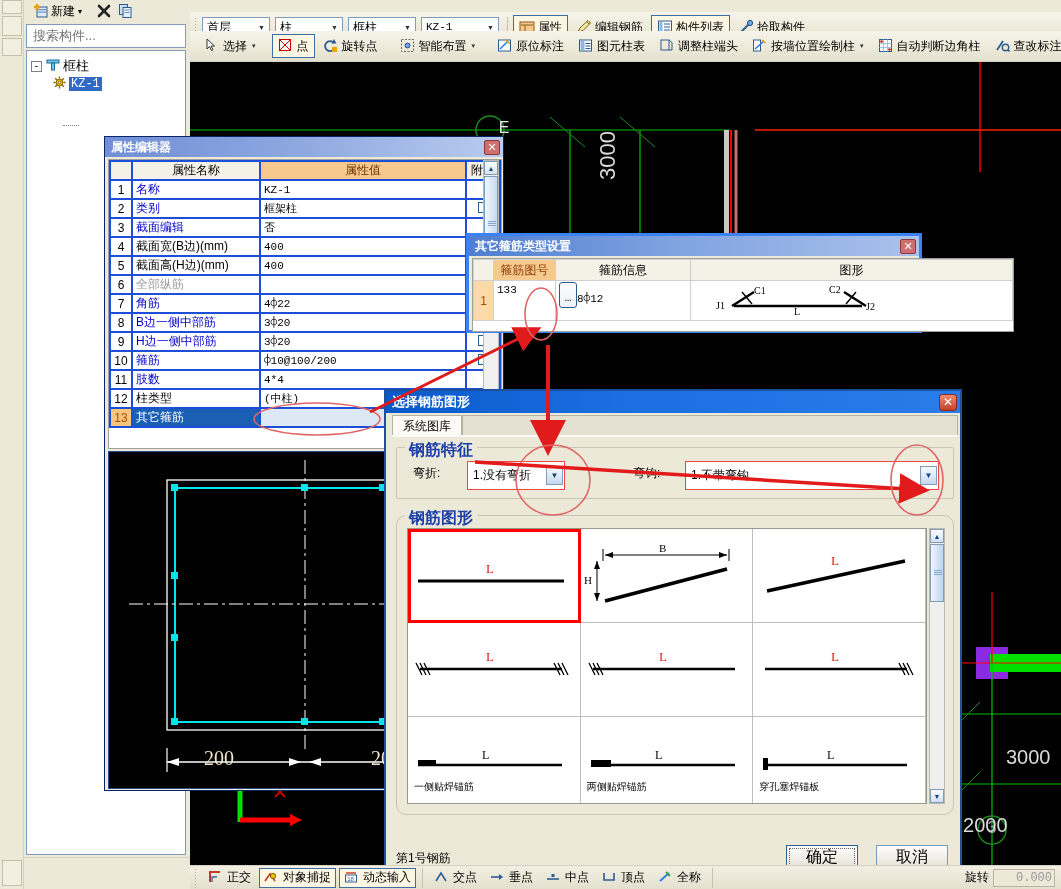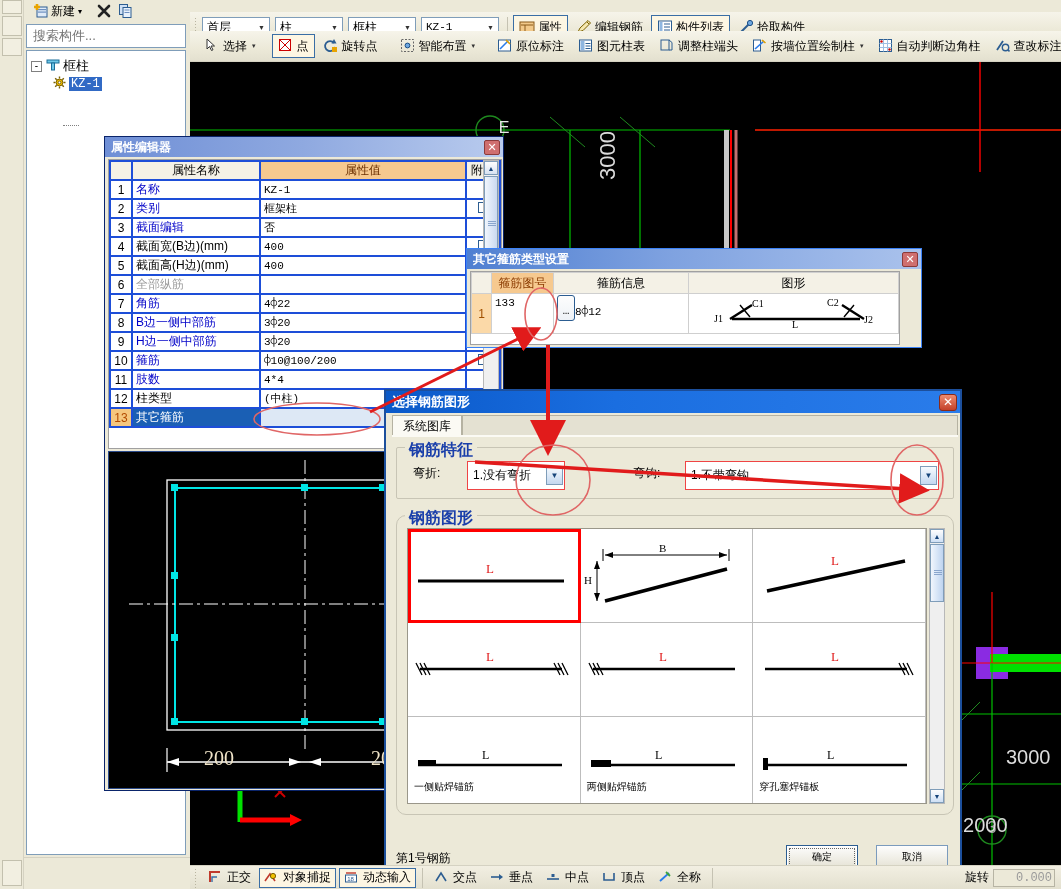--- a/index.html
+++ b/index.html
@@ -173,26 +173,26 @@
   .pe-scroll .thumb .grip{
     position:absolute; left:3px; top:44px; width:8px; height:6px;
     background: repeating-linear-gradient(#8aa6cd 0 1px, transparent 1px 2px);
   }
   .pe-preview {
     position: absolute; left: 3px; top: 314px; width: 394px; height: 338px;
     background: #000; border: 1px solid #2b4b8a;
   }
 
   
-  #stirrup-dlg { left: 466px; top: 248px; width: 456px; height: 100px; border: 1px solid #3b82f6; }
+  #stirrup-dlg { left: 466px; top: 233px; width: 456px; height: 100px; border: 3px solid #3b82f6; }
   #stirrup-dlg .dlg-title {
     background: linear-gradient(to right,#4f7fd1 0%, #7fa2e0 45%, #aac2ec 100%);
   }
   #stirrup-dlg .dlg-close { background:#cf6f6f; border:1px solid #8b3a3a; border-radius:2px; }
-  .st-body { position:absolute; left:3px; top:22px; width:430px; height:74px; background:#fff; border:1px solid #a0a0a0; }
+  .st-body { position:absolute; left:3px; top:22px; width:542px; height:74px; background:#fff; border:1px solid #a0a0a0; }
   .st-table { width:100%; border-collapse:collapse; font-size:12px; }
   .st-table th { height:21px; border:1px solid #cfcfcf; font-weight:normal; background:#f4f1e6;}
   .st-table th.c1 { width:20px; }
   .st-table th.c2 { width:62px; background:#f6c98f; color:#8a3b00; }
   .st-table th.c3 { width:135px; }
   .st-table td { border:1px solid #cfcfcf; height:38px; vertical-align:top; padding:1px 3px; }
   .st-table td.idx { text-align:center; vertical-align:middle; background:#fbd9a8; color:#a05000;}
   .dots-btn {
     display:inline-block; width:18px; height:26px; border:1px solid #2c5d91;
     background:linear-gradient(#fdfdfd,#eef2f7); border-radius:3px;
@@ -263,21 +263,21 @@
   }
   .grid-scroll .sthumb .grip{
     position:absolute;left:3px;top:25px;width:8px;height:6px;
     background: repeating-linear-gradient(#8aa6cd 0 1px, transparent 1px 2px);
   }
   .dlg-footer { position:absolute; left:4px; right:4px; bottom:4px; height:32px; }
   .status-text { position:absolute; left:6px; top:8px; font-size:12px; color:#000; }
   .btn {
     position:absolute; top:3px; width:72px; height:24px;
     border:1px solid #7b9bbd; background:linear-gradient(#fdfdfd,#e5e2d4);
-    display:flex;align-items:center;justify-content:center;font-size:10px;color:#000;
+    display:flex;align-items:center;justify-content:center;font-size:16px;color:#000;
   }
   .btn.default { border:1px solid #2c5d91; box-shadow: inset 0 0 0 1px #fff; }
   .btn.default::after{
     content:""; position:absolute; left:2px; top:2px; right:2px; bottom:2px;
     border:1px dotted #666;
   }
 
   
   .statusbar {
     position:absolute; left:190px; top:865px; width:871px; height:24px;

